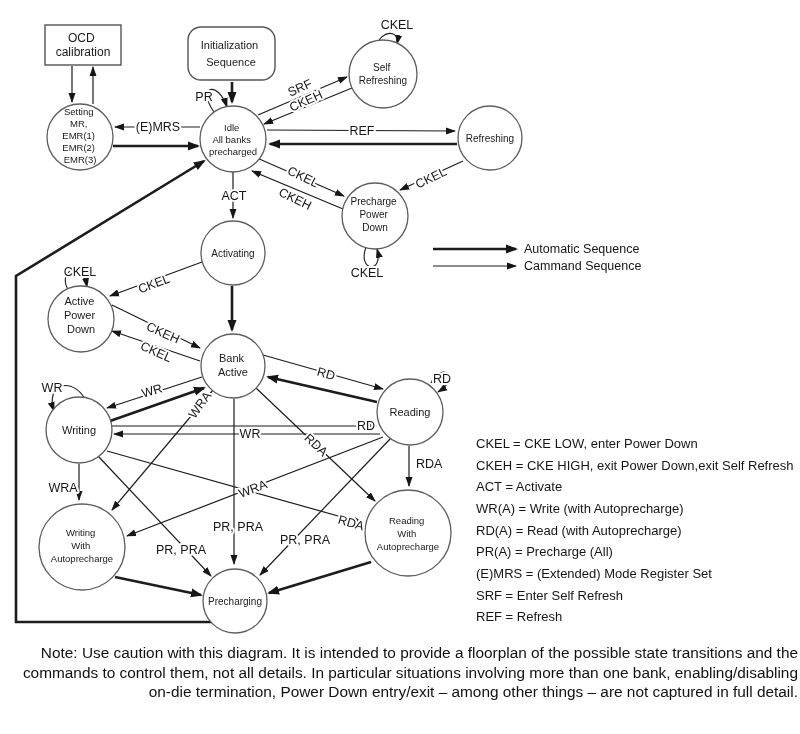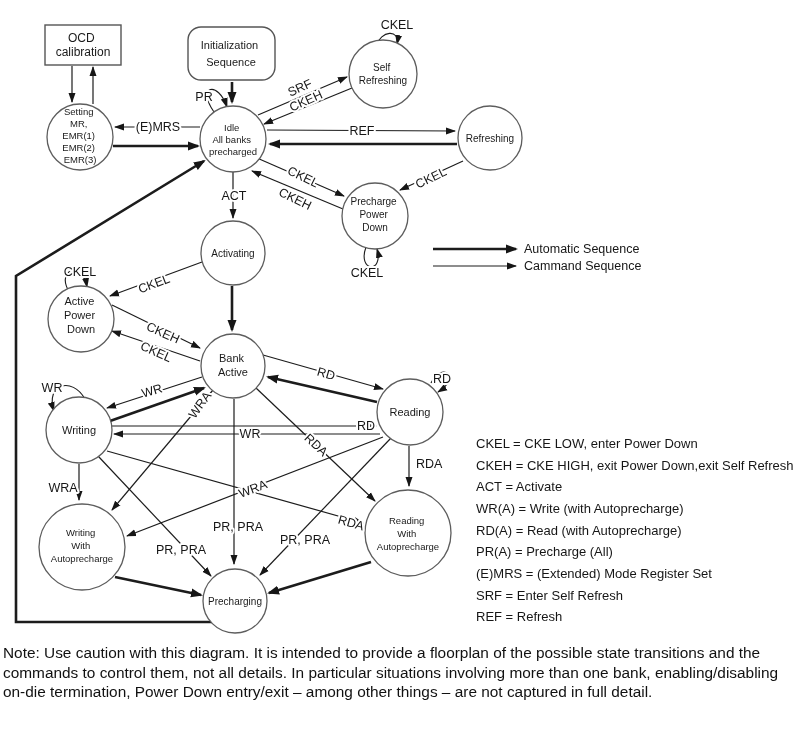--- a/index.html
+++ b/index.html
@@ -20,21 +20,21 @@
   .t11{font-size:11px;text-anchor:middle;}
   .t12{font-size:12px;text-anchor:middle;}
   
   .lbl{font-size:12.5px;text-anchor:middle;fill:#161616;
        stroke:#ffffff;stroke-width:4px;paint-order:stroke;stroke-linejoin:round;}
   .lbl-s{text-anchor:start;}
   .leg{font-size:12.5px;text-anchor:start;fill:#161616;}
   .def{font-size:13px;text-anchor:start;fill:#161616;}
   
   #note{position:absolute;left:3px;top:643px;width:795px;
-        font-size:15.4px;line-height:19.5px;color:#111;}
+        font-size:15.4px;line-height:19.5px;color:#111;text-align:right;}
 </style>
 </head>
 <body>
 
 <div id="stage">
 <svg width="800" height="645" viewBox="0 0 800 645">
   <defs>
     <marker id="mn" markerUnits="userSpaceOnUse" markerWidth="11" markerHeight="9" refX="9" refY="4" orient="auto">
       <path d="M0,0.5 L10,4 L0,7.5 Z" fill="#161616"></path>
     </marker>

